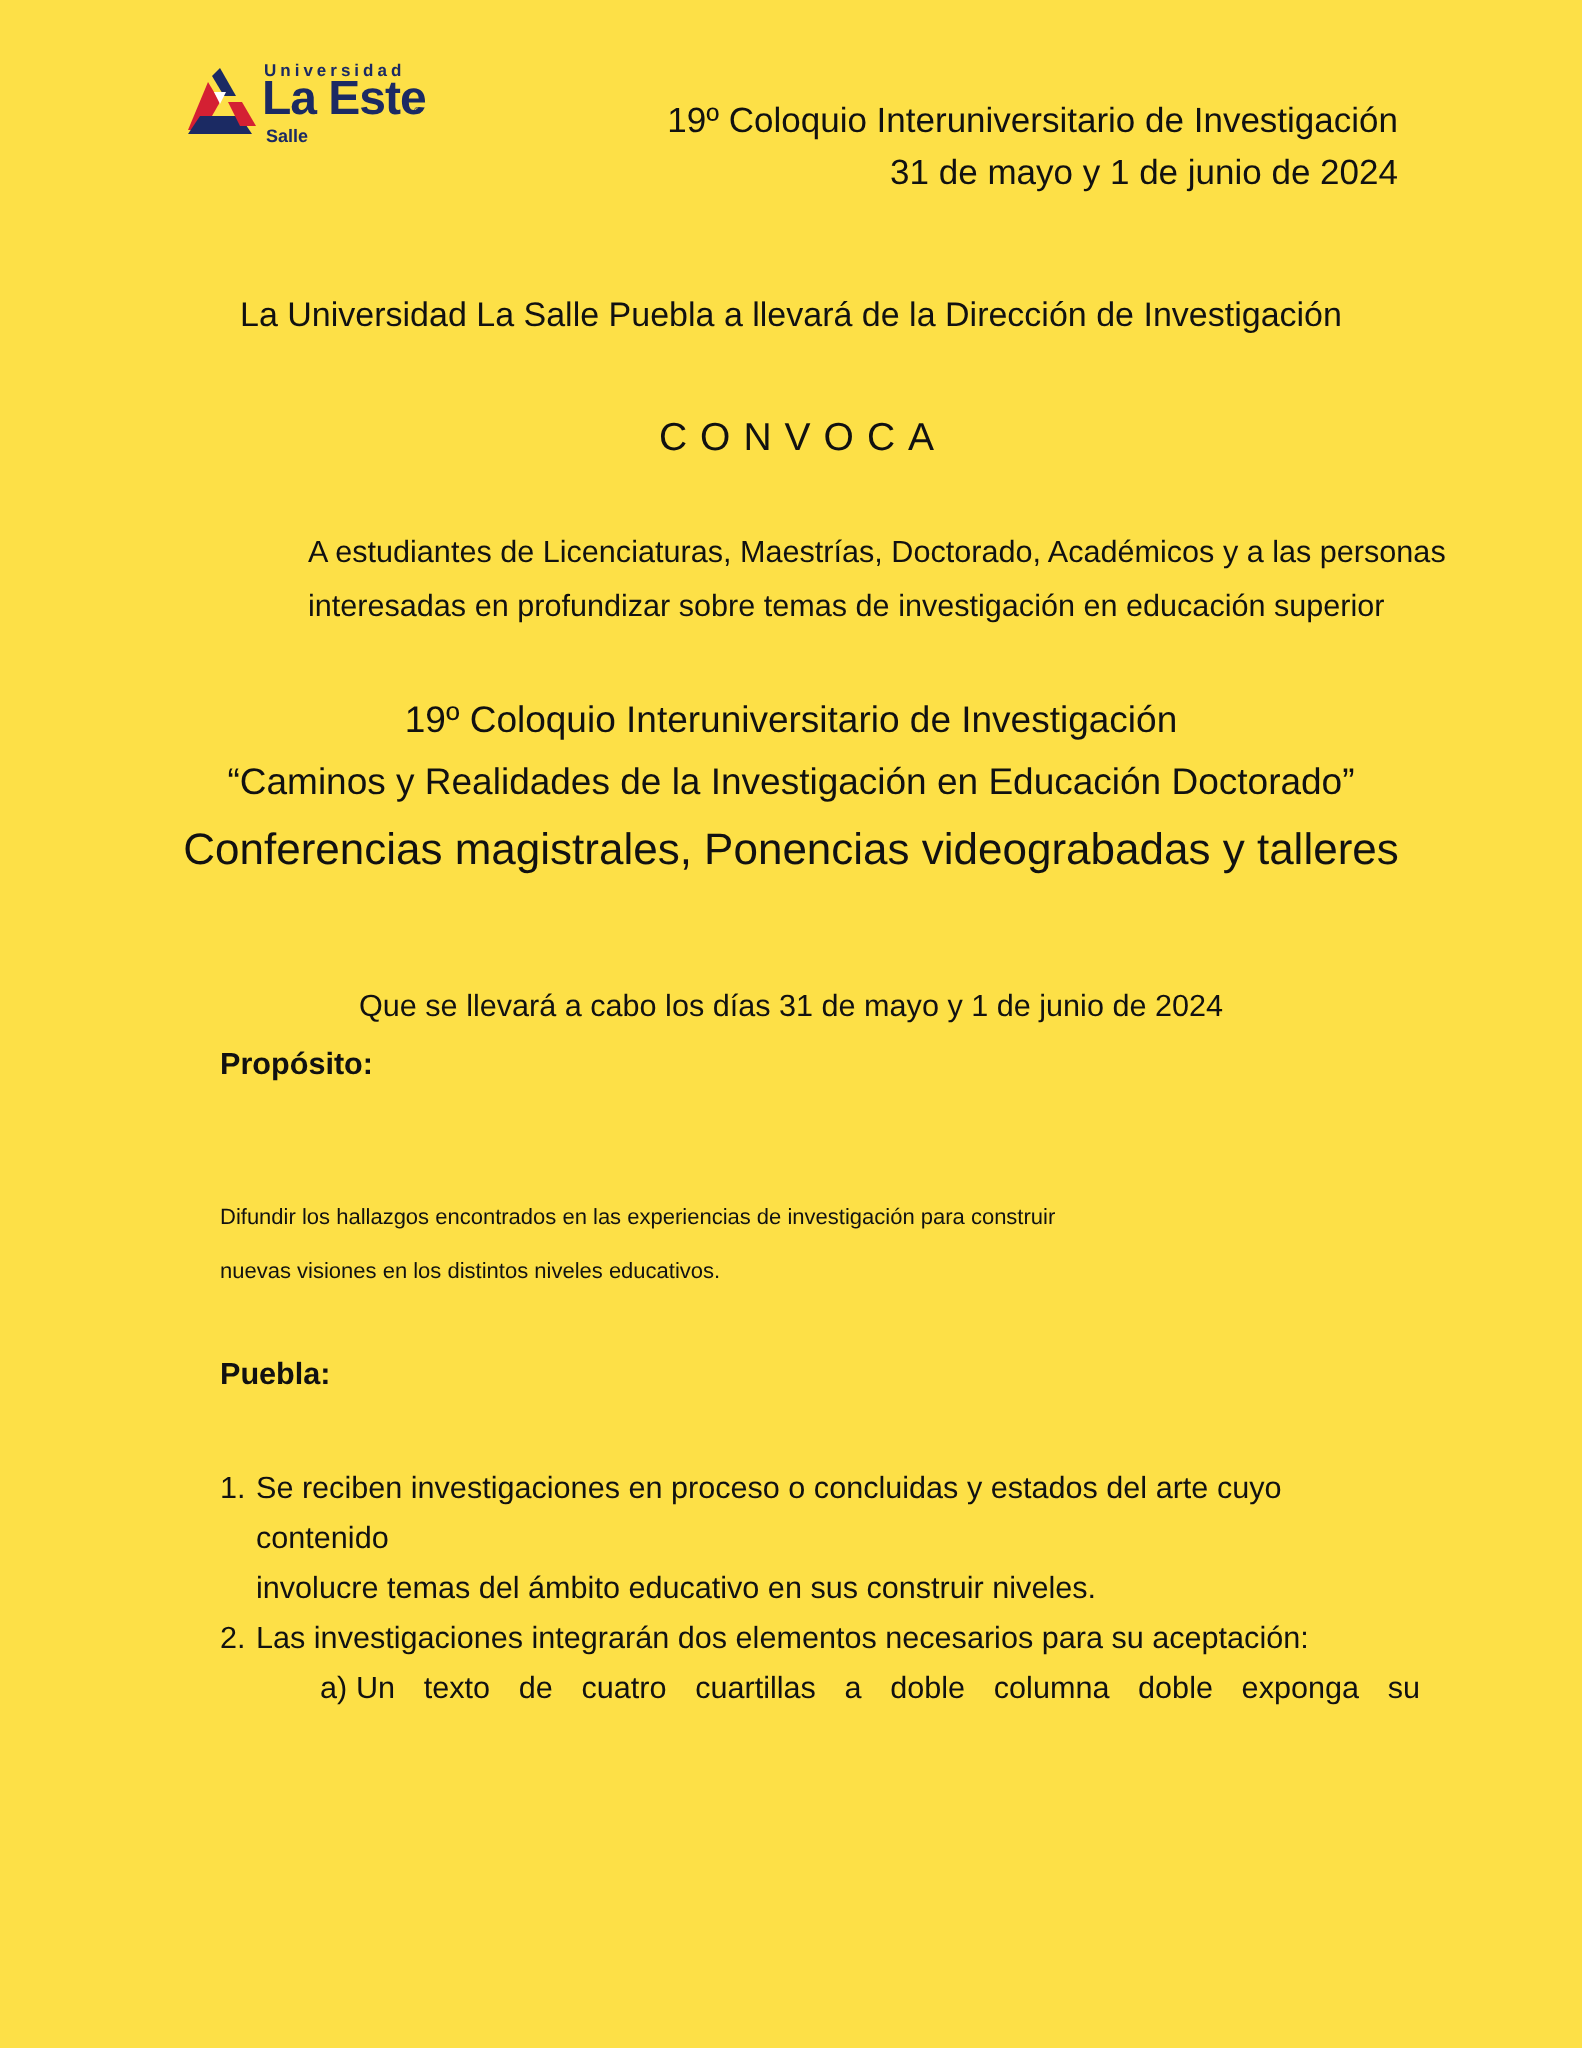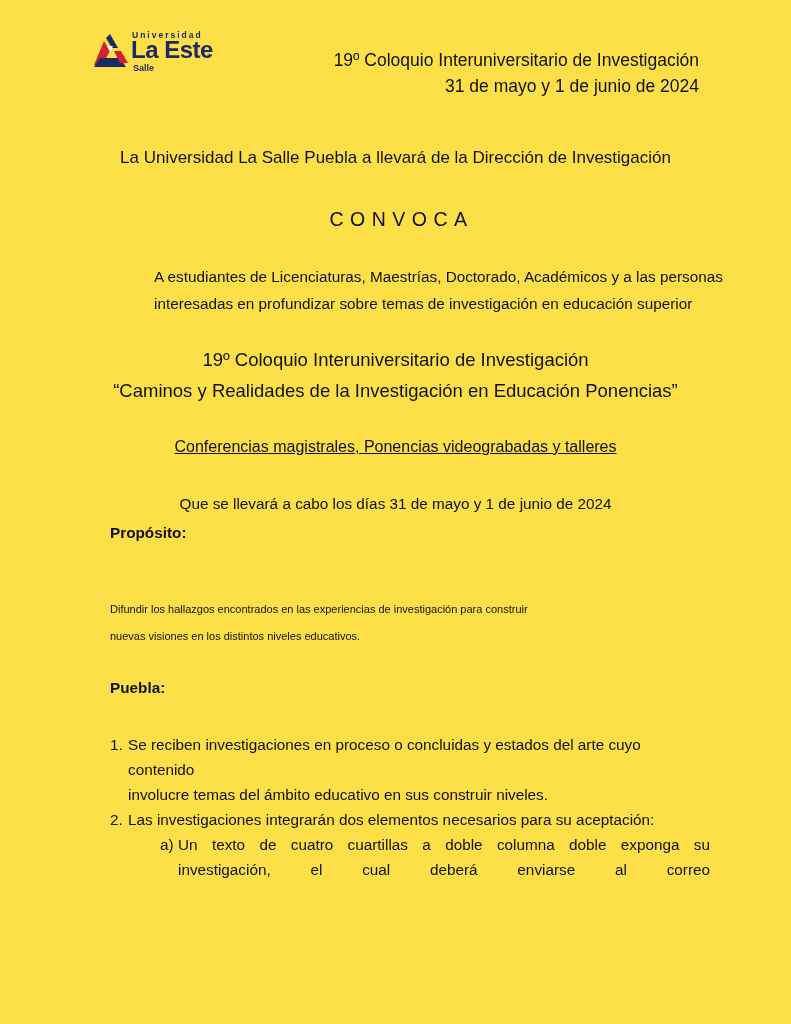--- a/index.html
+++ b/index.html
@@ -80,21 +80,21 @@
     .convoca { top: 208px; font-size: 19.5px; letter-spacing: 6.5px; padding-left: 6px; }
     .audience {
       position: absolute;
       left: 110px; top: 263px;
       width: 600px;
       font-size: 15.3px;
       line-height: 27px;
       margin-left: 44px;
     }
     .event-title { top: 344px; font-size: 18.5px; line-height: 31px; }
-    .event-sub { top: 438px; font-size: 16px; text-decoration: underline; }
+    .event-sub { top: 412px; font-size: 22px; }
     .dates { top: 495px; font-size: 15.3px; }
 
     .section-h {
       position: absolute;
       left: 110px;
       font-size: 15.3px;
       font-weight: bold;
     }
     .prop-h { top: 524px; }
     .bases-h { top: 679px; }
@@ -170,21 +170,21 @@
 
   <div class="center convoca">CONVOCA</div>
 
   <div class="audience">
     <div>A estudiantes de Licenciaturas, Maestrías, Doctorado, Académicos y a las personas</div>
     <div>interesadas en profundizar sobre temas de investigación en educación superior</div>
   </div>
 
   <div class="center event-title">
     <div>19º Coloquio Interuniversitario de Investigación</div>
-    <div>“Caminos y Realidades de la Investigación en Educación Ponencias”</div>
+    <div>“Caminos y Realidades de la Investigación en Educación Doctorado”</div>
   </div>
 
   <div class="center event-sub">Conferencias magistrales, Ponencias videograbadas y talleres</div>
 
   <div class="center dates">Que se llevará a cabo los días 31 de mayo y 1 de junio de 2024</div>
 
   <div class="section-h prop-h">Propósito:</div>
 
   <div class="para prop-body">
     <div>Difundir los hallazgos encontrados en las experiencias de investigación para construir</div>
@@ -199,17 +199,16 @@
       <div>Se reciben investigaciones en proceso o concluidas y estados del arte cuyo contenido</div>
       <div>involucre temas del ámbito educativo en sus construir niveles.</div>
     </div>
     <div class="li">
       <span class="num">2.</span>
       <div>Las investigaciones integrarán dos elementos necesarios para su aceptación:</div>
     </div>
     <div class="subli">
       <span class="num">a)</span>
       <span class="line">Un texto de cuatro cuartillas a doble columna doble exponga su</span>
-      <span class="line">investigación, el cual deberá enviarse al correo</span>
     </div>
   </div>
 
 </div>
 
 </body></html>

